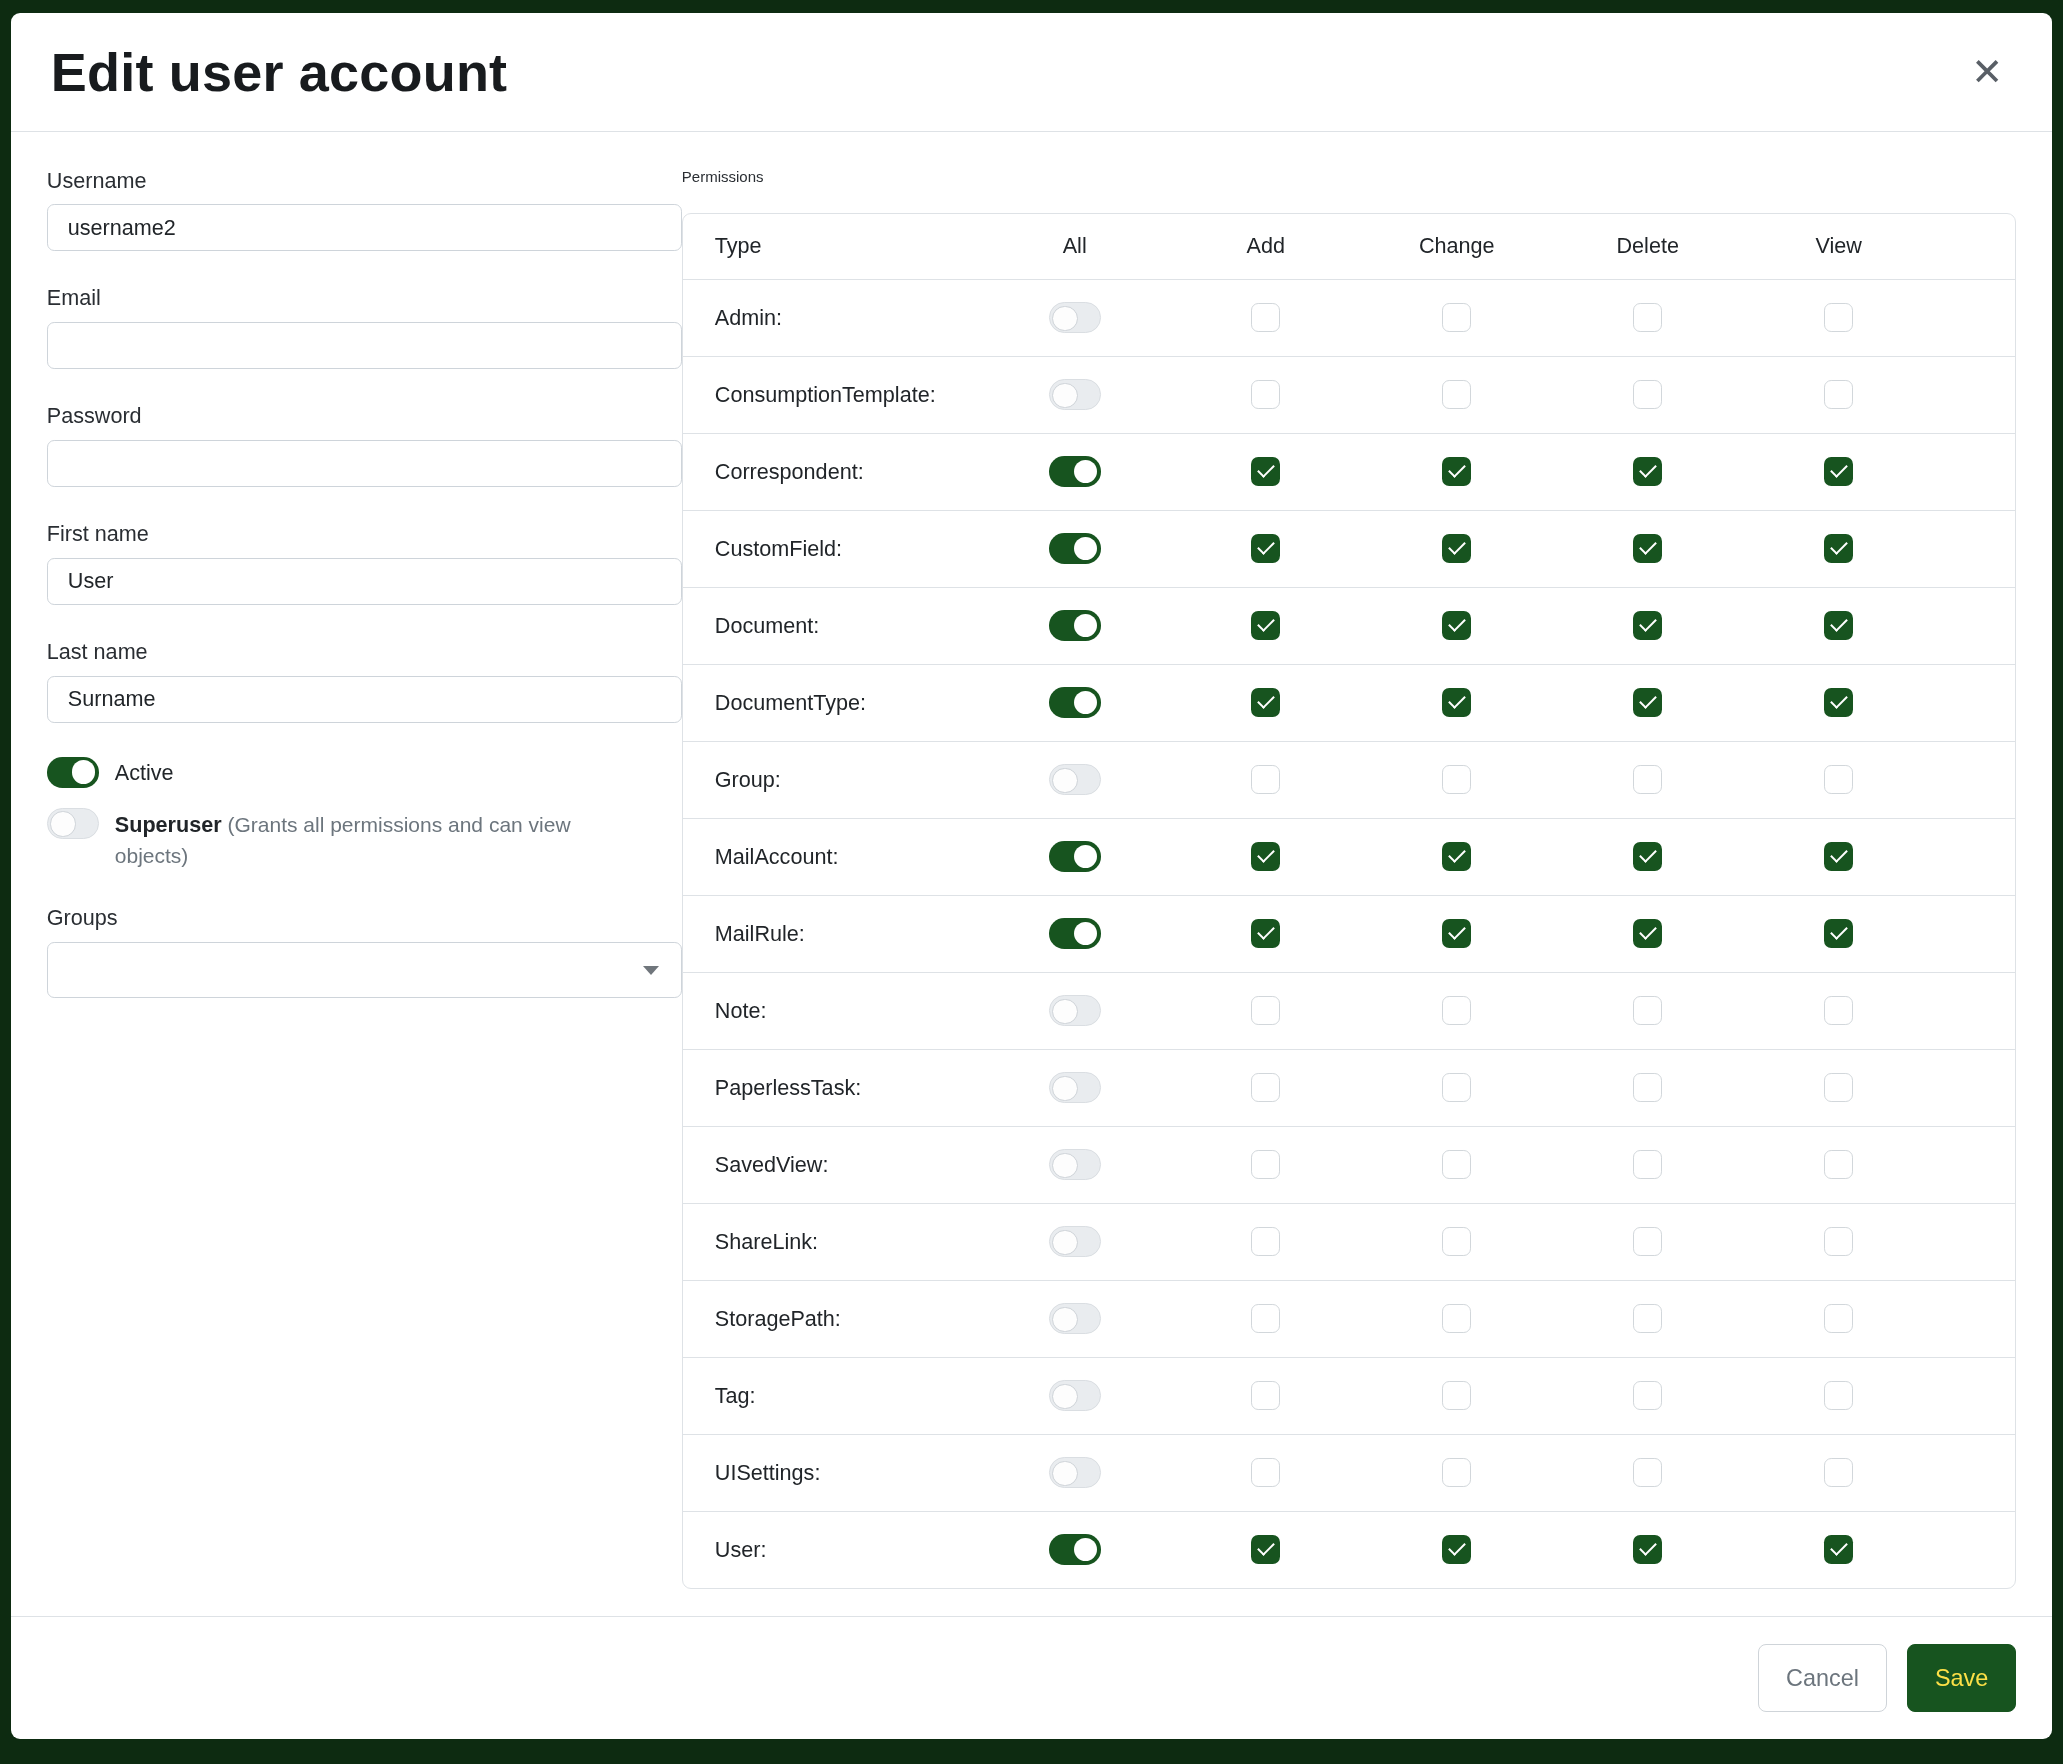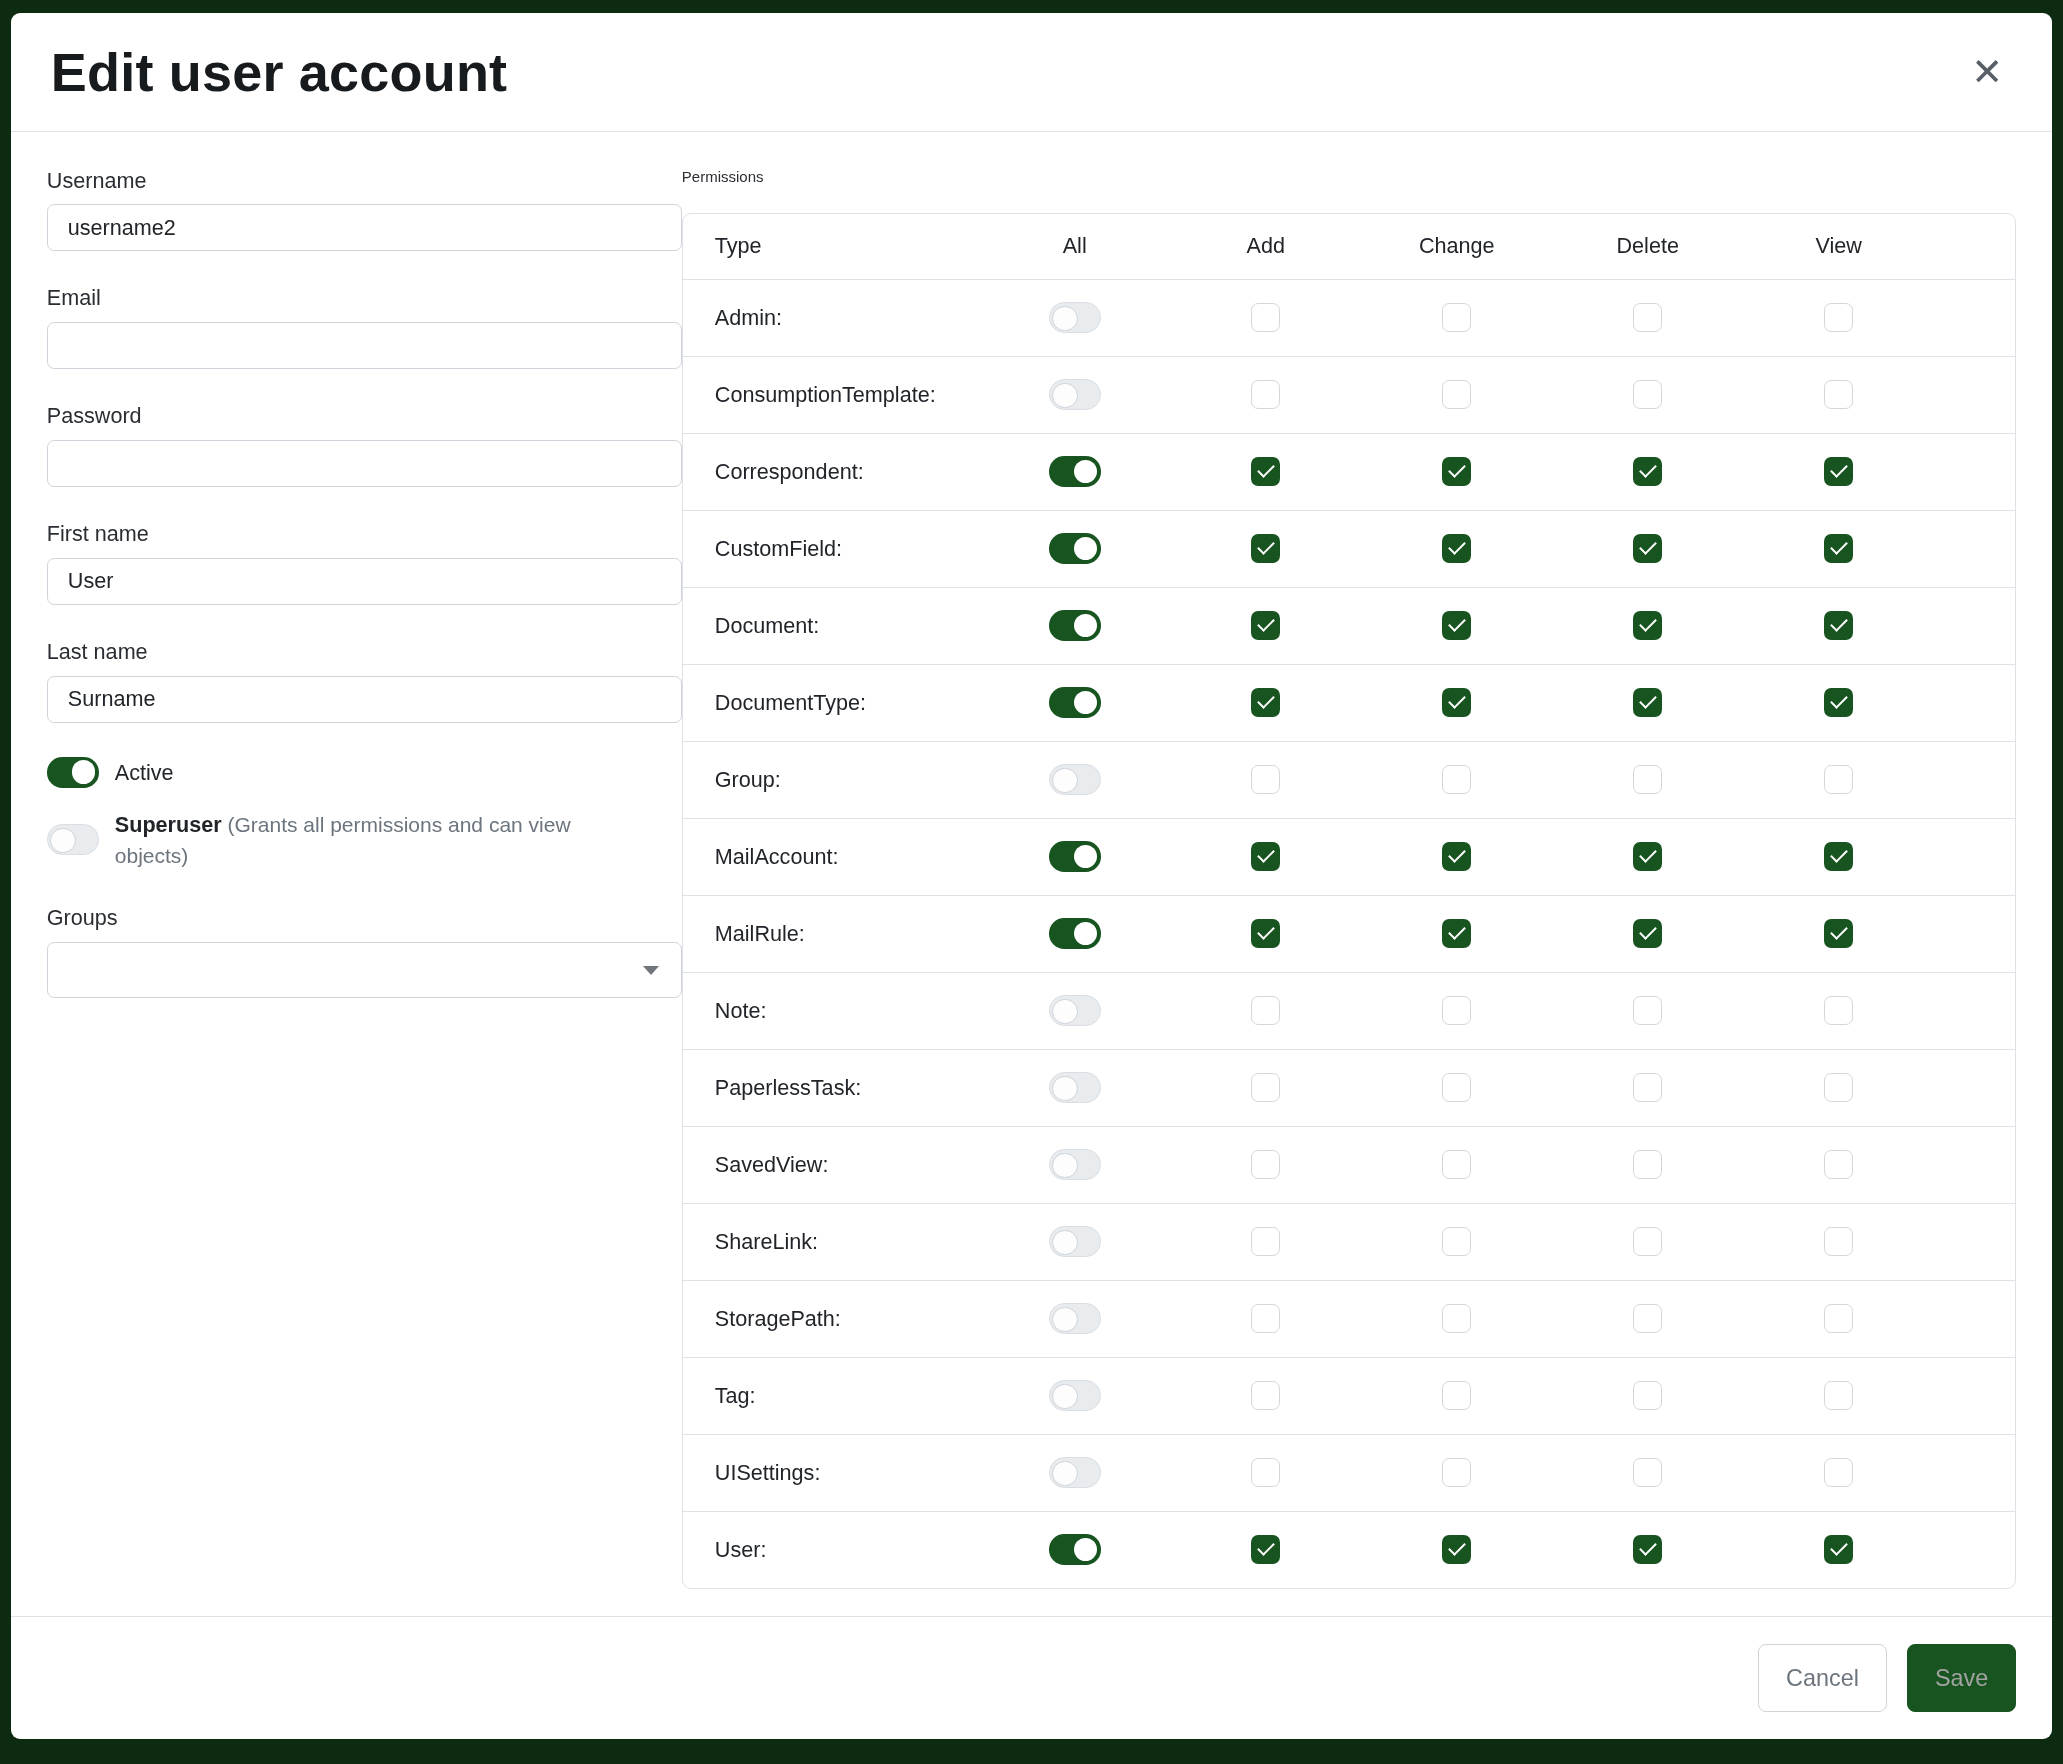--- a/index.html
+++ b/index.html
@@ -77,21 +77,21 @@
     content:'';position:absolute;top:3.6px;right:3.6px;
     width:23.4px;height:23.4px;border-radius:50%;background:#fff;
   }
   .toggle.off{background:#e9ecef;border:0.9px solid #dadee2;}
   .toggle.off::after{
     content:'';position:absolute;top:2.7px;left:2.7px;
     width:23.4px;height:23.4px;border-radius:50%;background:#fdfdfd;
     border:0.9px solid #ced3d8;
   }
   .switch-row{
-    display:flex;align-items:center;gap:16px;margin-top:31px;
+    display:flex;align-items:flex-start;gap:16px;margin-top:31px;
   }
   .switch-row .switch-label{font-size:21.6px;line-height:31px;color:#212529;}
   .switch-row.superuser .switch-label{font-weight:600;}
   .switch-text{width:486px;line-height:1.45;font-size:21px;margin-top:1.8px;}
   .hint{color:var(--muted);font-size:21px;}
   
   .select{
     width:100%;height:56px;
     border:0.9px solid var(--input-border);
     border-radius:7.2px;position:relative;background:#fff;cursor:pointer;
@@ -143,21 +143,21 @@
   }
   .btn{
     height:68px;border-radius:8px;padding:0 27px;
     font-size:23.4px;font-family:"Liberation Sans", sans-serif;cursor:pointer;
   }
   .btn.cancel{
     background:#fff;color:var(--muted);
     border:0.9px solid #cfd4d9;
   }
   .btn.save{
-    background:var(--green);color:#a3a3a3;border:0.9px solid var(--green);
+    background:var(--green);color:#fde047;border:0.9px solid var(--green);
   }
 </style>
 </head>
 <body style="background: rgb(13, 43, 17);">
 
 <div class="modal">
 
   <div class="modal-header">
     <h1 class="modal-title">Edit user account</h1>
     <button class="close-btn">

